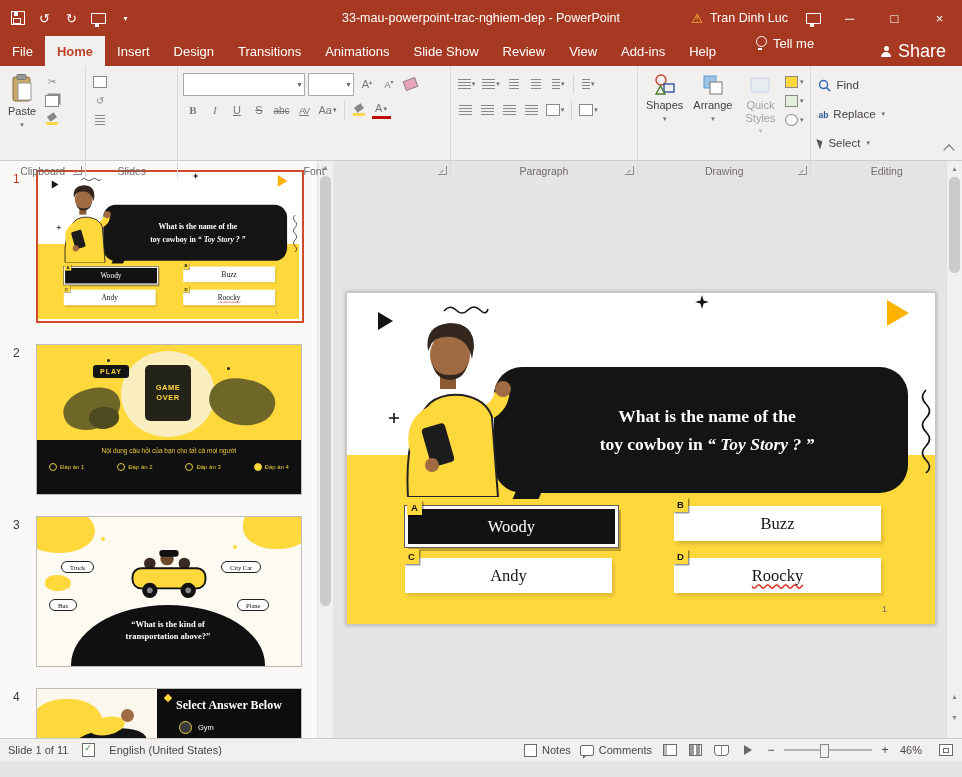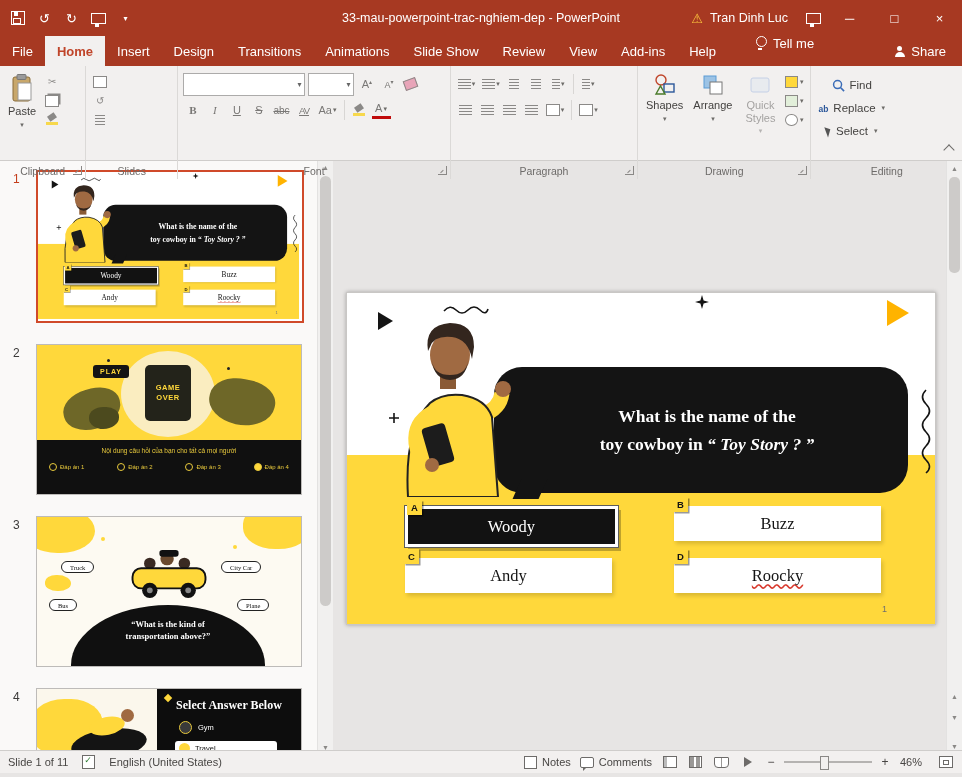--- a/index.html
+++ b/index.html
@@ -22,21 +22,21 @@
   .warn-ic{color:#FFC83D;font-size:13px;}
   .winbtn{width:45px;height:36px;display:flex;align-items:center;justify-content:center;font-size:13px;}
 
   
   .tabsrow{position:absolute;left:0;top:36px;right:0;height:30px;background:#A73922;display:flex;align-items:stretch;color:#fff;z-index:39;}
   .tab{display:flex;align-items:center;padding:0 12px;font-size:13px;}
   .tab.active{background:#F2F0EF;color:#C0452A;font-weight:bold;}
   .tab-tellme{display:flex;align-items:flex-start;gap:6px;padding:0 12px;margin-left:16px;font-size:13px;}
   .i-bulb{width:9px;height:9px;border:1.5px solid #fff;border-radius:50%;position:relative;}
   .i-bulb::after{content:"";position:absolute;left:1.5px;bottom:-4px;width:3.5px;height:2.5px;background:#fff;}
-  .tab-share{margin-left:auto;display:flex;align-items:center;gap:6px;padding:0 16px;font-size:13px;}
+  .tab-share{margin-left:auto;display:flex;align-items:center;gap:6px;padding:0 16px;font-size:18px;}
   .i-person{width:11px;height:11px;position:relative;}
   .i-person::before{content:"";position:absolute;left:3px;top:0;width:5px;height:5px;border-radius:50%;background:#fff;}
   .i-person::after{content:"";position:absolute;left:.5px;bottom:0;width:10px;height:5px;border-radius:5px 5px 0 0;background:#fff;}
 
   
   .ribbon{position:absolute;left:0;top:66px;right:0;height:94px;background:#F2F0EF;border-bottom:1px solid #CFCDCB;display:flex;z-index:38;}
   .rgroup{position:relative;height:100%;border-right:1px solid #DBD9D7;display:flex;align-items:flex-start;padding:3px 3px 16px 3px;}
   .rlabel{position:absolute;left:0;right:0;bottom:2px;text-align:center;font-size:10.5px;color:#6d6b69;}
   .launcher{position:absolute;right:3px;bottom:4px;width:8px;height:8px;border-right:1.2px solid #8a8886;border-bottom:1.2px solid #8a8886;}
   .launcher::after{content:"";position:absolute;right:2px;bottom:2px;width:4px;height:1.2px;background:#8a8886;transform:rotate(-45deg);}
@@ -156,21 +156,21 @@
   .deco-play-r{position:absolute;right:26px;top:7px;width:0;height:0;border-left:22px solid #FFB300;border-top:13px solid transparent;border-bottom:13px solid transparent;}
   .sc-svg{position:absolute;}
   .sc-man{position:absolute;left:26px;top:24px;width:152px;height:180px;}
 
   
   .mainscroll{position:absolute;right:0;top:160px;width:15px;bottom:22px;background:#F1F0EF;border-left:1px solid #E3E2E1;z-index:20;}
   .ms-thumb{position:absolute;left:2px;right:2px;top:17px;height:96px;background:#CDCBC9;border-radius:5px;}
   .ms-btn{position:absolute;left:0;width:15px;height:17px;display:flex;align-items:center;justify-content:center;font-size:7px;color:#8a8886;}
 
   
-  .statusbar{position:absolute;left:0;right:0;bottom:4px;height:22px;background:#F2F0EF;border-top:1px solid #CFCDCB;display:flex;align-items:center;font-size:11px;color:#484644;z-index:40;}
+  .statusbar{position:absolute;left:0;right:0;bottom:16px;height:22px;background:#F2F0EF;border-top:1px solid #CFCDCB;display:flex;align-items:center;font-size:11px;color:#484644;z-index:40;}
   .st-left{display:flex;align-items:center;gap:14px;padding-left:8px;}
   .st-right{margin-left:auto;display:flex;align-items:center;gap:9px;padding-right:8px;}
   .st-item{display:flex;align-items:center;gap:5px;}
   .i-spell{width:11px;height:12px;border:1px solid #6d6b69;position:relative;background:#fff;}
   .i-spell::after{content:"✓";position:absolute;left:1px;top:-1px;font-size:9px;color:#2E7D32;}
   .i-notes{width:11px;height:11px;border:1px solid #6d6b69;background:linear-gradient(#fff,#fff) padding-box, repeating-linear-gradient(to bottom,#9a9896 0,#9a9896 1px,#fff 1px,#fff 3px);}
   .i-comment{width:12px;height:9px;border:1px solid #6d6b69;border-radius:2px;position:relative;background:#fff;}
   .i-comment::after{content:"";position:absolute;left:2px;bottom:-4px;width:0;height:0;border-top:4px solid #6d6b69;border-right:4px solid transparent;}
   .vbtn{width:17px;height:15px;display:flex;align-items:center;justify-content:center;}
   .v-normal{width:12px;height:10px;border:1px solid #6d6b69;background:linear-gradient(to right,#bbb 0 3px,#fff 3px);}
@@ -407,21 +407,21 @@
           </span>
         <span class="mini caret-s">
             <span class="boxic" style="border-radius:50%"></span>
           </span>
       </div>
       <span class="rlabel">Drawing</span>
       <span class="launcher"></span>
     </div>
 
     <div class="rgroup" style="width:146px;border-right:none">
-      <div class="gcol" style="padding:6px 4px;gap:3px;align-items:center;">
+      <div class="gcol" style="padding:6px 4px;gap:9px;">
         <div class="editrow">
           <svg width="13" height="13" viewBox="0 0 14 14">
               <circle cx="6" cy="6" r="4.3" fill="none" stroke="#3B6CB7" stroke-width="1.6"></circle>
               <path d="M9.4 9.4 L13 13" stroke="#3B6CB7" stroke-width="1.8"></path>
             </svg>
           <span>Find</span>
         </div>
         <div class="editrow caret-s">
           <span class="i-replace"></span>
           <span>Replace</span>

